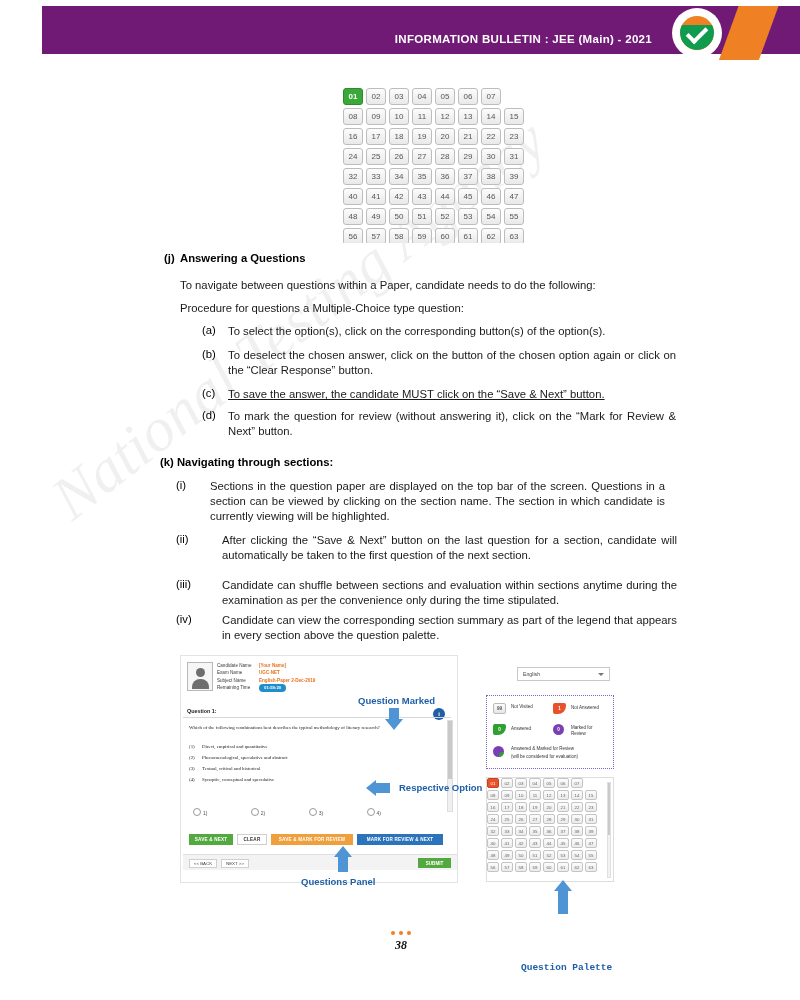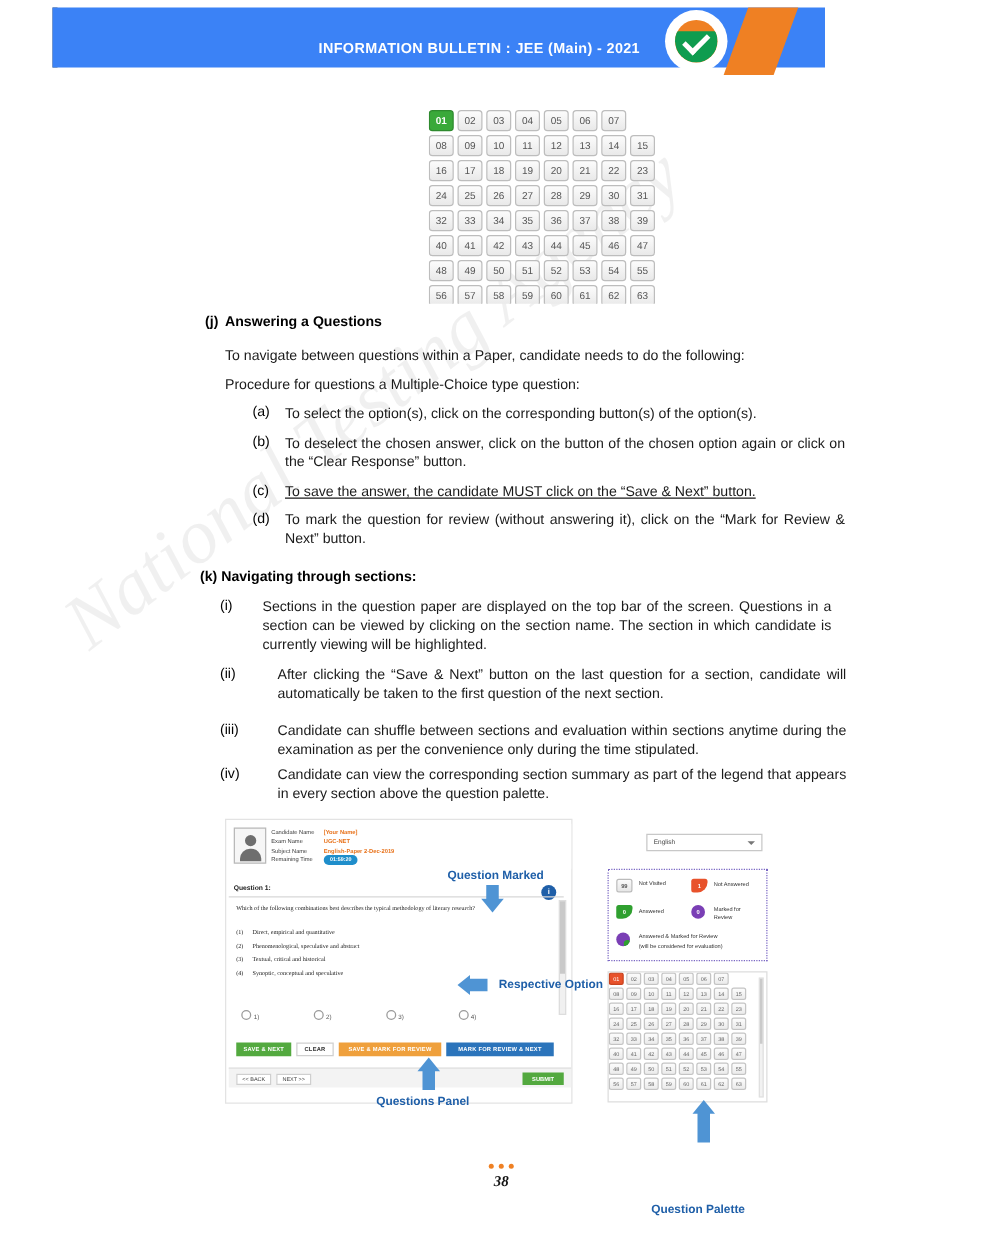--- a/index.html
+++ b/index.html
@@ -4,21 +4,21 @@
 <style>
   html,body{margin:0;padding:0;}
   body{
     width:800px;height:1000px;position:relative;overflow:hidden;
     background:#ffffff;
     font-family:"Liberation Sans", sans-serif;
     color:#000;
   }
 
   
-  .header{position:absolute;left:42px;top:6px;width:618px;height:48px;background:#3b82f6;}
+  .header{position:absolute;left:42px;top:6px;width:758px;height:48px;background:#701a75;}
   .header-leftbar{position:absolute;left:42px;top:6px;width:4px;height:48px;background:#595652;}
   .header-title{
     position:absolute;right:148px;top:27px;
     color:#fff;font-size:11.5px;font-weight:bold;letter-spacing:.3px;white-space:nowrap;
   }
   .logo-wrap{position:absolute;right:0px;top:0px;width:150px;height:54px;overflow:hidden;}
   .logo-slash{position:absolute;left:78px;top:-6px;width:40px;height:70px;background:#ef8023;transform:skewX(-20deg);}
   .logo-circle-out{
     position:absolute;left:22px;top:2px;width:50px;height:50px;border-radius:50%;
     background:#fff;
@@ -454,21 +454,21 @@
 <div class="ar-head-down" style="left:385px;top:719px;"></div>
 
 <div class="anno" style="left:399px;top:782px;">Respective Option</div>
 <div class="ar-shaft" style="left:376px;top:783px;width:14px;height:10px;"></div>
 <div class="ar-head-left" style="left:366px;top:780px;"></div>
 
 <div class="anno" style="left:301px;top:876px;">Questions Panel</div>
 <div class="ar-shaft" style="left:338px;top:856px;width:10px;height:16px;"></div>
 <div class="ar-head-up" style="left:334px;top:846px;"></div>
 
-<div class="anno" style="left:521px;top:962px;">Question Palette</div>
+<div class="anno" style="left:521px;top:962px;font-family:Liberation Mono, monospace;">Question Palette</div>
 <div class="ar-shaft" style="left:558px;top:890px;width:10px;height:24px;"></div>
 <div class="ar-head-up" style="left:554px;top:880px;"></div>
 
 <div class="foot-dots">
   <div class="fdot" style="left:6px;top:0;"></div>
   <div class="fdot" style="left:14px;top:0;"></div>
   <div class="fdot" style="left:22px;top:0;"></div>
 </div>
 <div class="foot-page">38</div>
 

